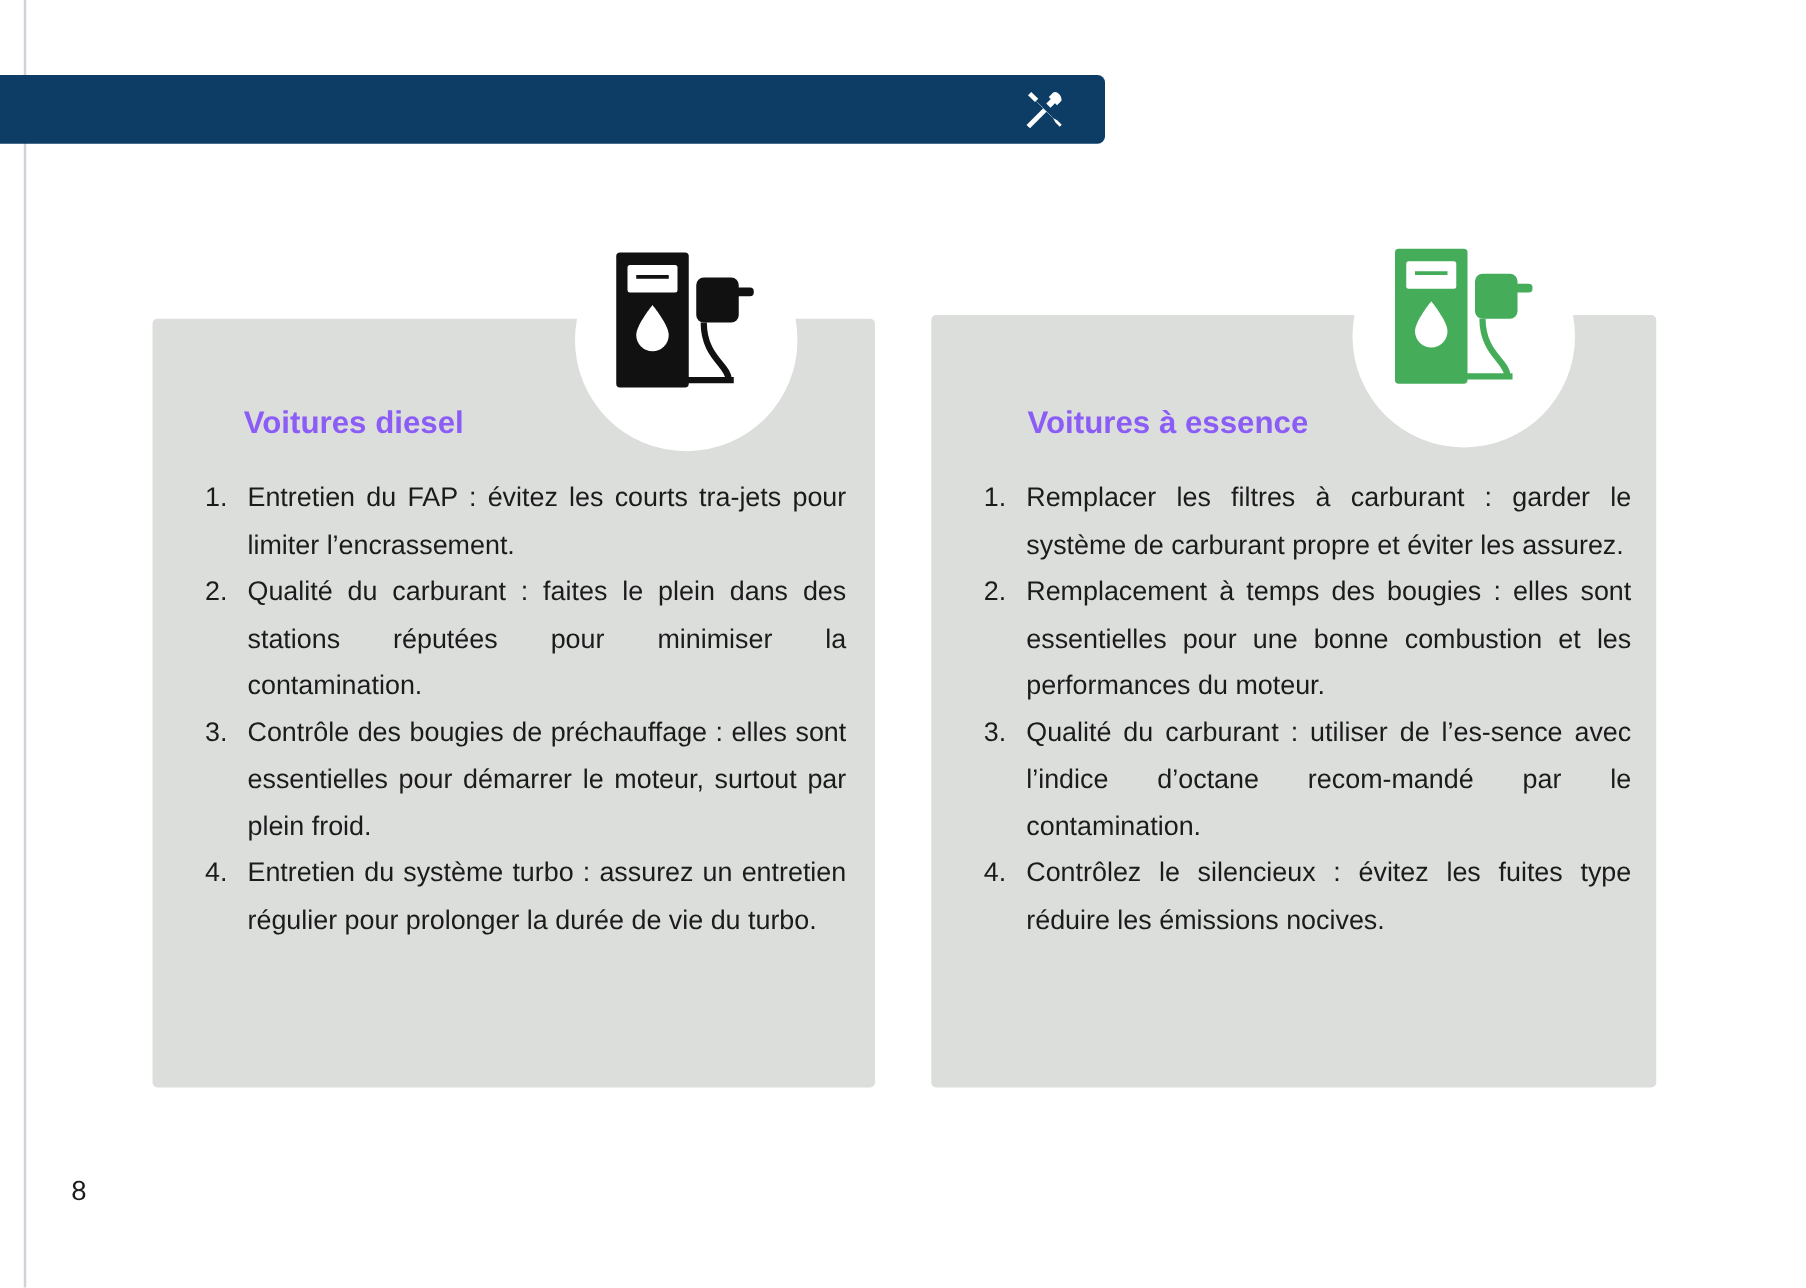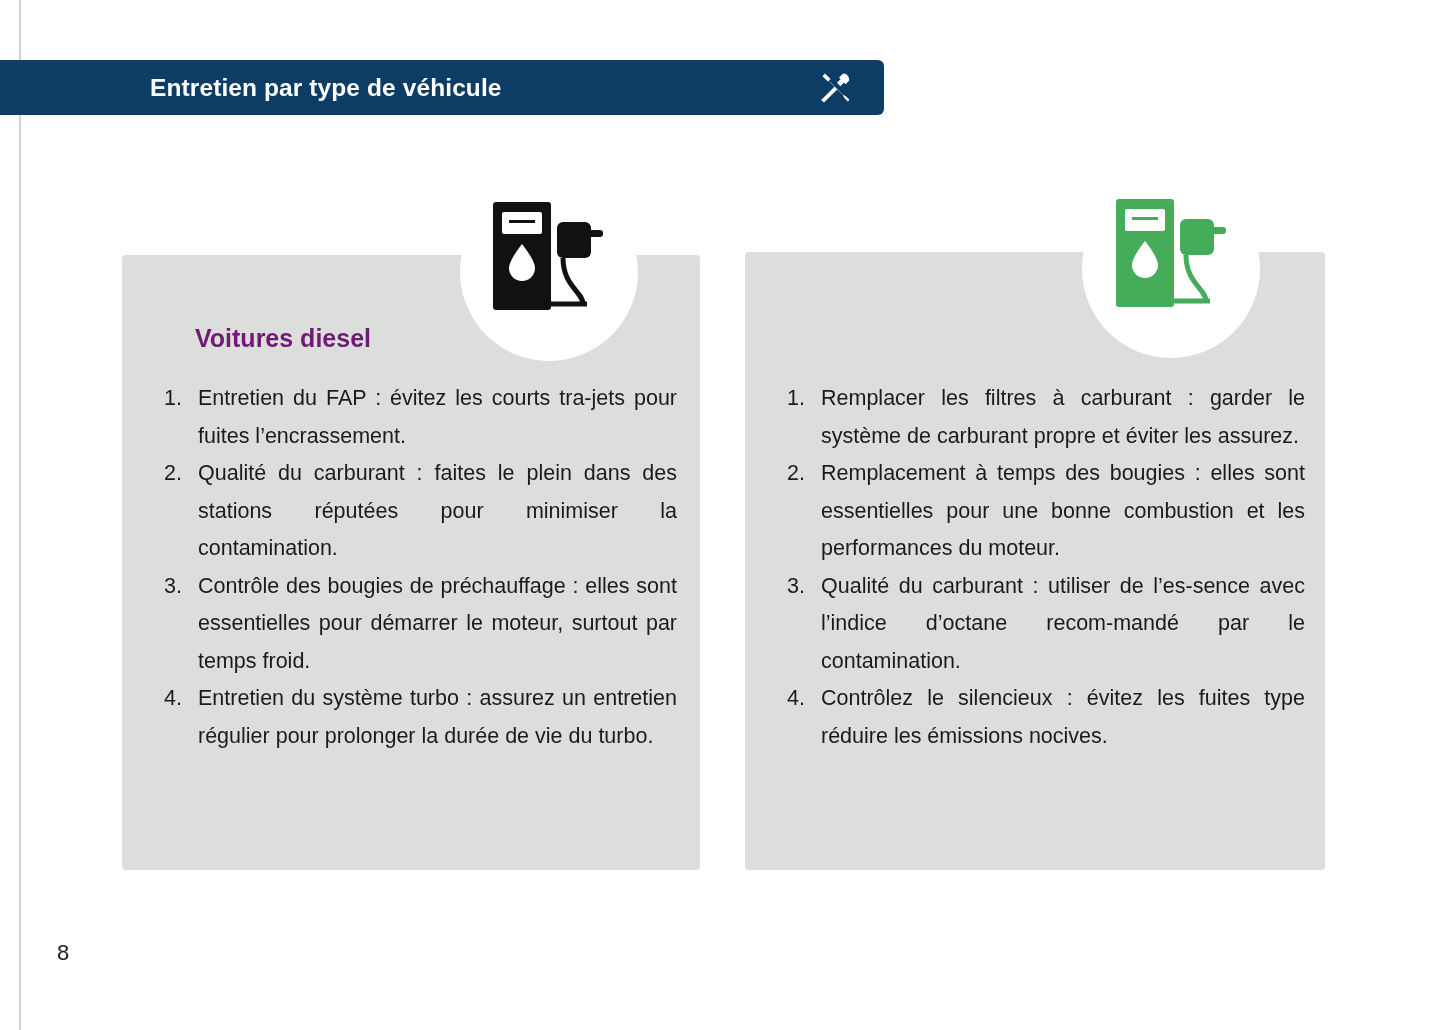--- a/index.html
+++ b/index.html
@@ -109,21 +109,21 @@
     height: 112px;
   }
   .pump-icon-diesel { left: 487px; top: 200px; }
   .pump-icon-petrol { left: 1110px; top: 197px; }
 
   
   .card-title {
     position: absolute;
     font-size: 25px;
     font-weight: bold;
-    color: #701a75;
+    color: #8b5cf6;
     white-space: nowrap;
   }
   .card-title-diesel { left: 195px; top: 324px; }
   .card-title-petrol { left: 822px; top: 324px; }
 
   ol.steps {
     position: absolute;
     margin: 0;
     padding: 0;
     list-style: none;
@@ -170,21 +170,20 @@
   }
 </style>
 </head>
 <body>
 
 <div class="page">
 
   <div class="page-left-rule"></div>
 
   <div class="header-banner">
-    <span class="header-title">Entretien par type de véhicule</span>
     <span class="header-icon">
       <svg width="34" height="34" viewBox="0 0 34 34" aria-hidden="true">
         <g fill="#ffffff">
 
           <path d="M4.4 5.2 L7.0 2.6 L12.6 8.0 L10.0 10.6 Z"></path>
           <path d="M10.6 9.4 L12.4 11.2 L24.0 22.8 L26.4 27.0 L29.8 30.4 L31.4 28.8 L28.0 25.4 L23.8 23.0 L12.2 11.4 Z"></path>
 
           <path d="M3.2 29.0 L6.0 31.6 L19.2 18.4 L16.4 15.8 Z"></path>
           <path d="M24.6 3.0 L21.0 6.6 L22.6 8.2 L19.0 11.8 L22.4 15.2 L26.0 11.6 L27.6 13.2 L31.2 9.6 C31.6 6.4 29.2 3.0 26.0 2.6 Z"></path>
         </g>
@@ -210,29 +209,29 @@
       </g>
 
       <path d="M76 58 C76 86 96 92 96 104" stroke="#111111" stroke-width="5" fill="none"></path>
       <path d="M60 104 h40" stroke="#111111" stroke-width="5" fill="none"></path>
     </svg>
   </div>
   <div class="card-title card-title-diesel">Voitures diesel</div>
   <ol class="steps steps-diesel">
     <li>
       <span class="num">1.</span>
-      <span class="txt">Entretien du FAP : évitez les courts tra-jets pour fuites l’encrassement.</span>
+      <span class="txt">Entretien du FAP : évitez les courts tra-jets pour limiter l’encrassement.</span>
     </li>
     <li>
       <span class="num">2.</span>
       <span class="txt">Qualité du carburant : faites le plein dans des stations réputées pour minimiser la contamination.</span>
     </li>
     <li>
       <span class="num">3.</span>
-      <span class="txt">Contrôle des bougies de préchauffage : elles sont essentielles pour démarrer le moteur, surtout par temps froid.</span>
+      <span class="txt">Contrôle des bougies de préchauffage : elles sont essentielles pour démarrer le moteur, surtout par plein froid.</span>
     </li>
     <li>
       <span class="num">4.</span>
       <span class="txt">Entretien du système turbo : assurez un entretien régulier pour prolonger la durée de vie du turbo.</span>
     </li>
   </ol>
 
   <div class="card card-petrol"></div>
   <div class="icon-circle icon-circle-petrol"></div>
   <div class="pump-icon pump-icon-petrol">
@@ -242,20 +241,21 @@
         <rect x="15" y="12" width="40" height="22" rx="2" fill="#ffffff"></rect>
         <rect x="22" y="20" width="26" height="3" fill="#45ad5a"></rect>
         <path d="M35 44 C35 44 22 60 22 68 a13 13 0 0 0 26 0 C48 60 35 44 35 44 Z" fill="#ffffff"></path>
         <path d="M76 22 h22 a6 6 0 0 1 6 6 v24 a6 6 0 0 1 -6 6 h-22 a6 6 0 0 1 -6 -6 v-24 a6 6 0 0 1 6 -6 Z"></path>
         <rect x="100" y="30" width="16" height="7" rx="3"></rect>
       </g>
       <path d="M76 58 C76 86 96 92 96 104" stroke="#45ad5a" stroke-width="5" fill="none"></path>
       <path d="M60 104 h40" stroke="#45ad5a" stroke-width="5" fill="none"></path>
     </svg>
   </div>
+  <div class="card-title card-title-petrol">Voitures à essence</div>
   <ol class="steps steps-petrol">
     <li>
       <span class="num">1.</span>
       <span class="txt">Remplacer les filtres à carburant : garder le système de carburant propre et éviter les assurez.</span>
     </li>
     <li>
       <span class="num">2.</span>
       <span class="txt">Remplacement à temps des bougies : elles sont essentielles pour une bonne combustion et les performances du moteur.</span>
     </li>
     <li>

